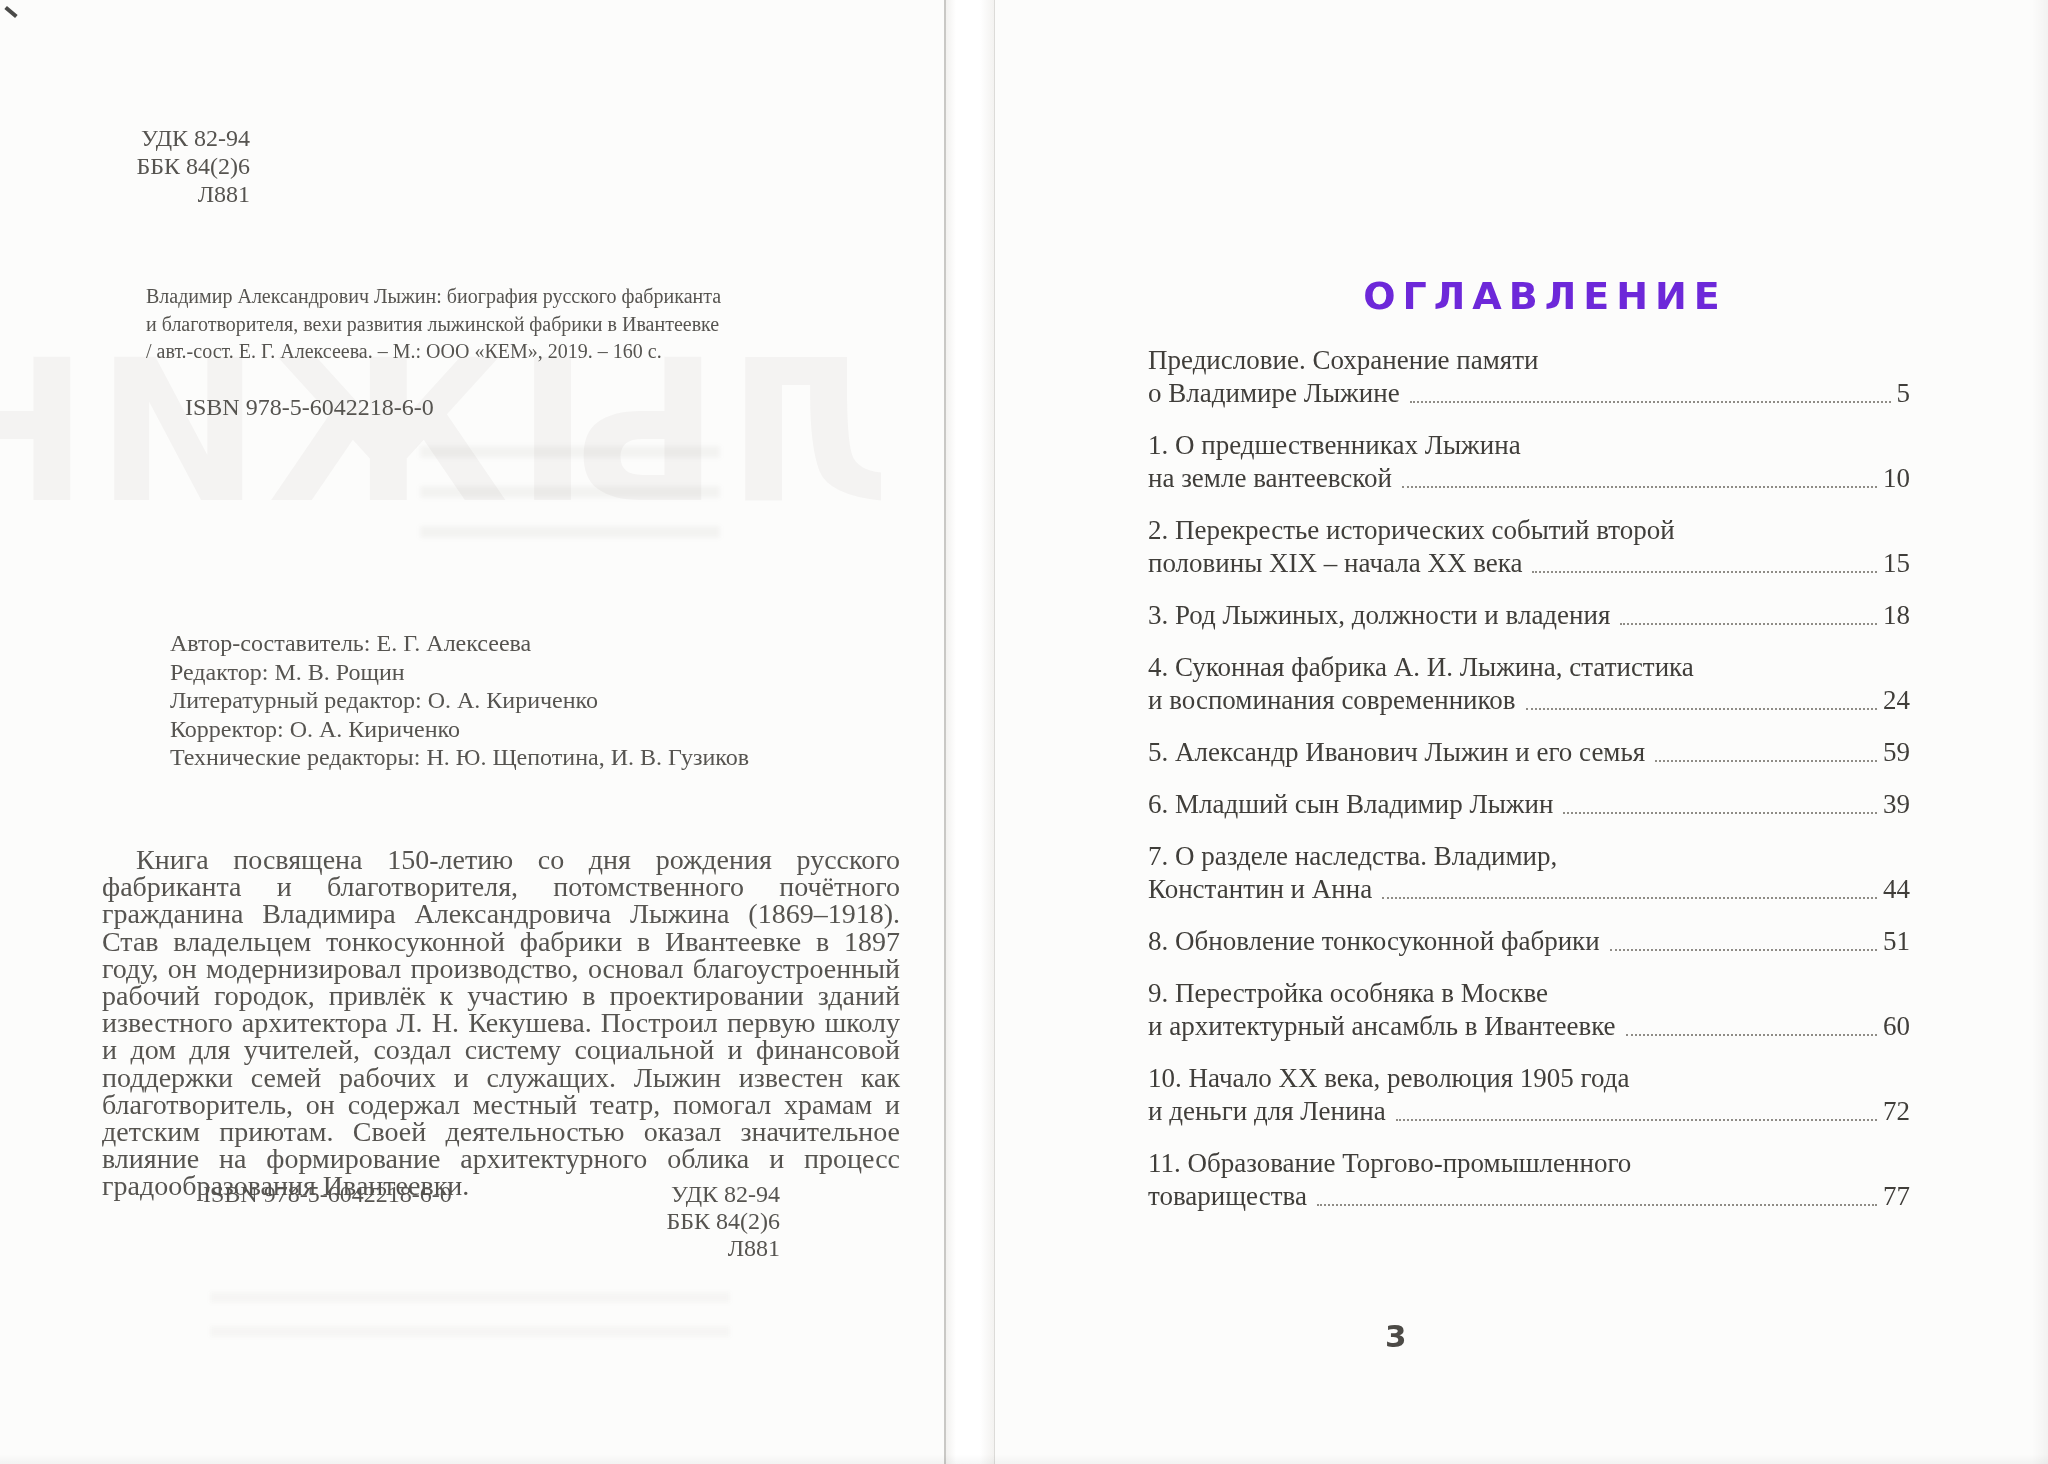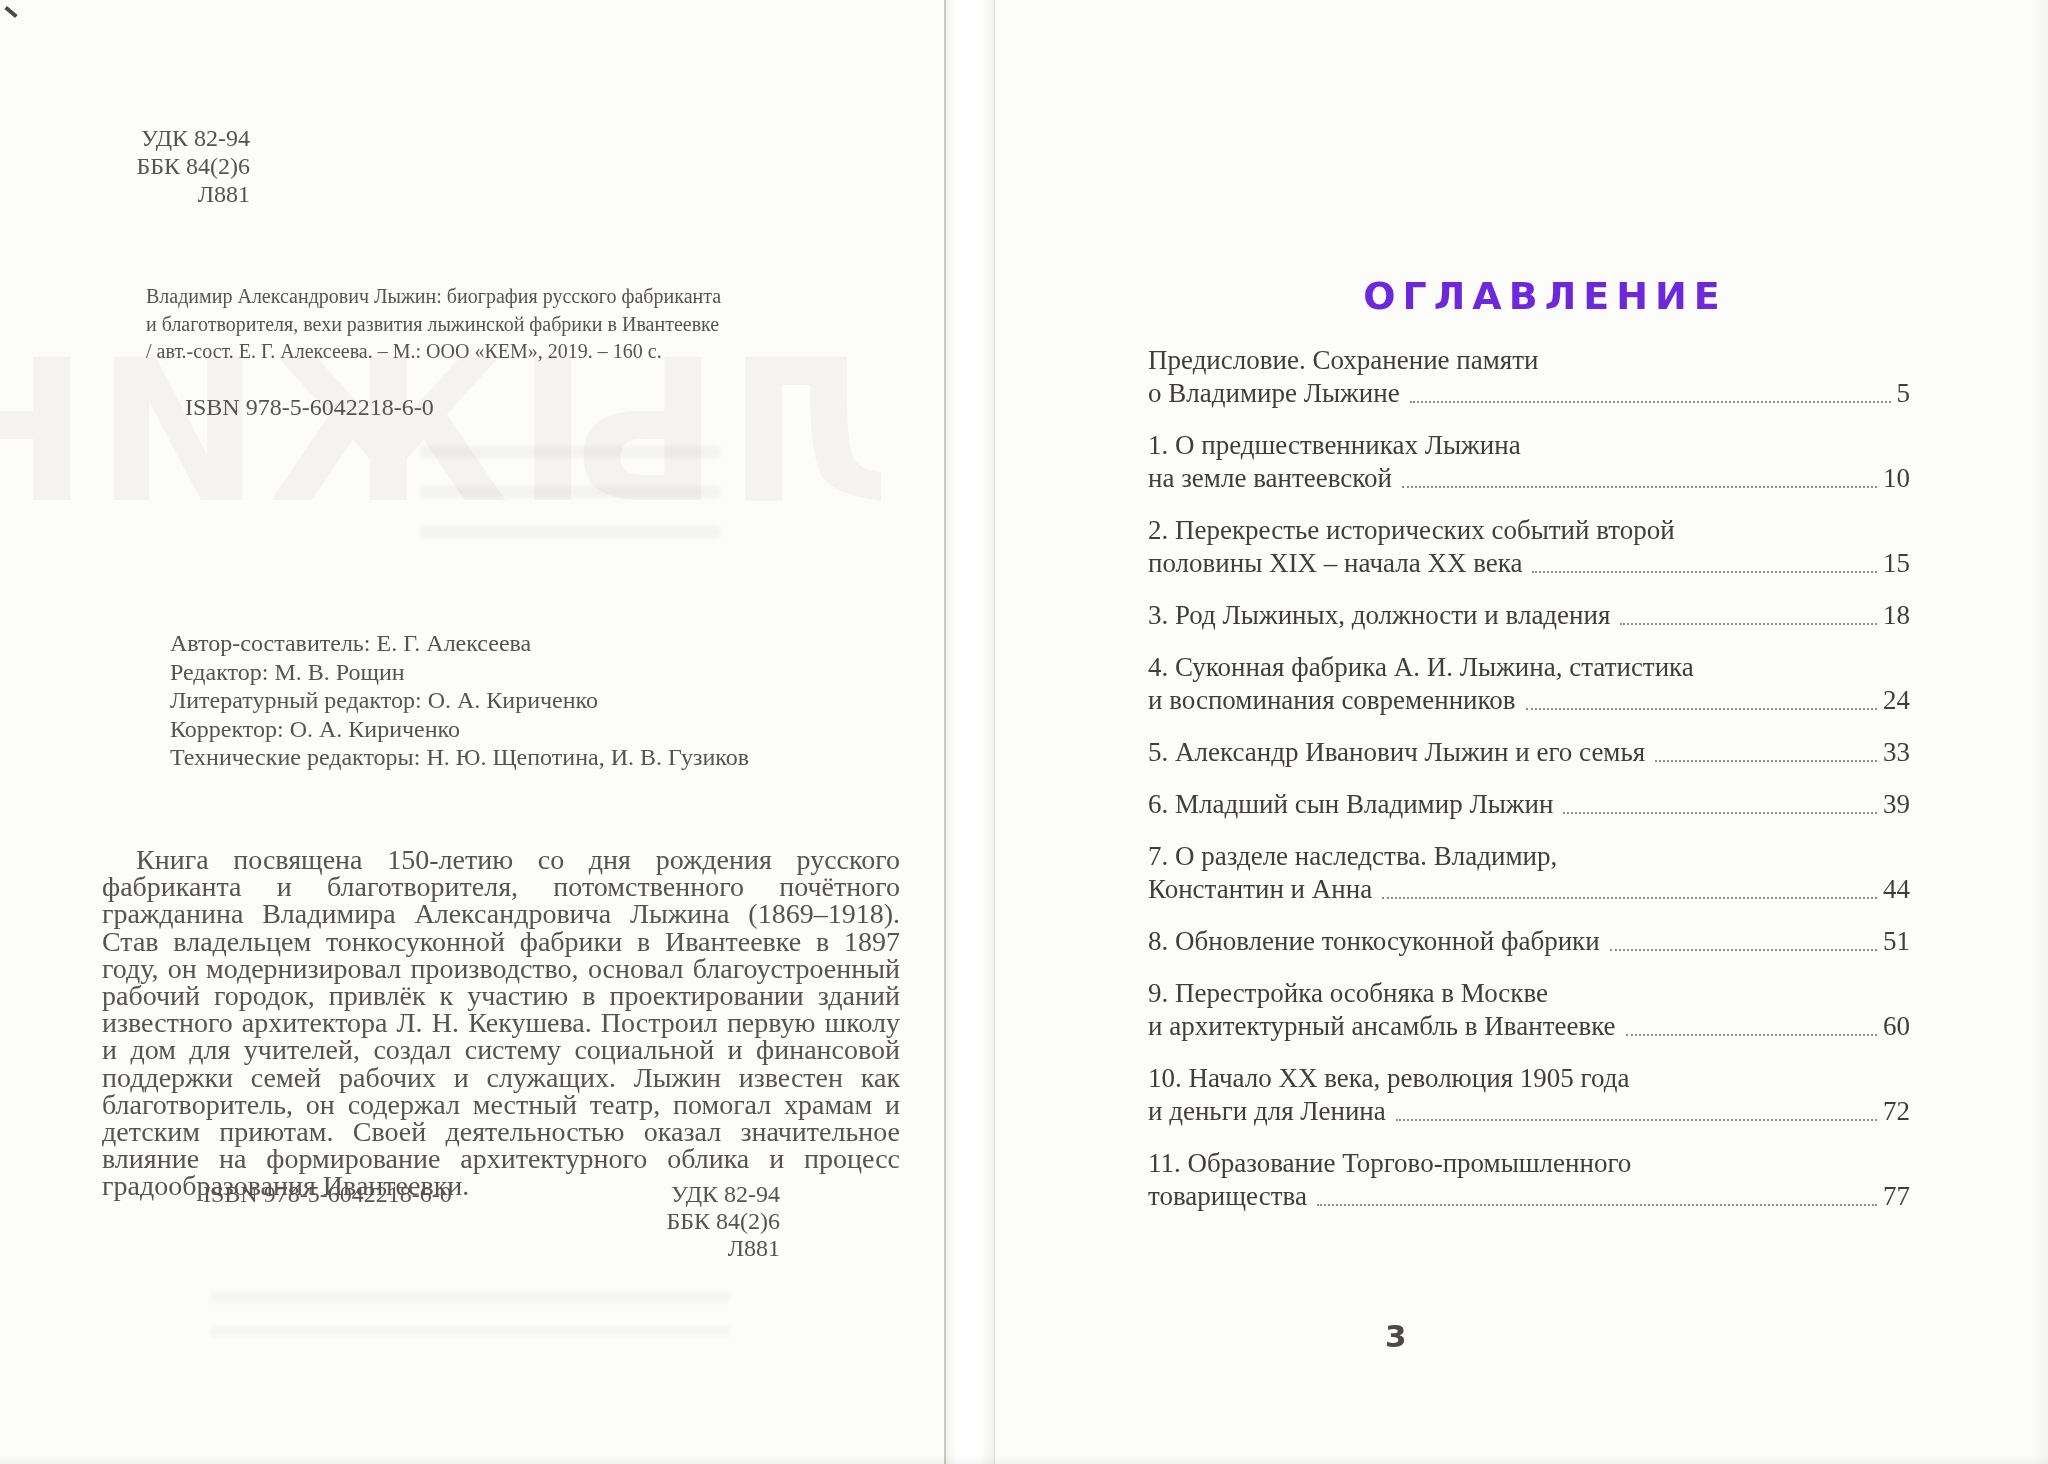--- a/index.html
+++ b/index.html
@@ -154,21 +154,21 @@
           <div class="toc-row">
             <span class="toc-text">и воспоминания современников</span>
             <span class="leader"></span>
             <span class="toc-page">24</span>
           </div>
         </div>
         <div class="toc-entry">
           <div class="toc-row">
             <span class="toc-text">5. Александр Иванович Лыжин и его семья</span>
             <span class="leader"></span>
-            <span class="toc-page">33</span>
+            <span class="toc-page">59</span>
           </div>
         </div>
         <div class="toc-entry">
           <div class="toc-row">
             <span class="toc-text">6. Младший сын Владимир Лыжин</span>
             <span class="leader"></span>
             <span class="toc-page">39</span>
           </div>
         </div>
         <div class="toc-entry">

